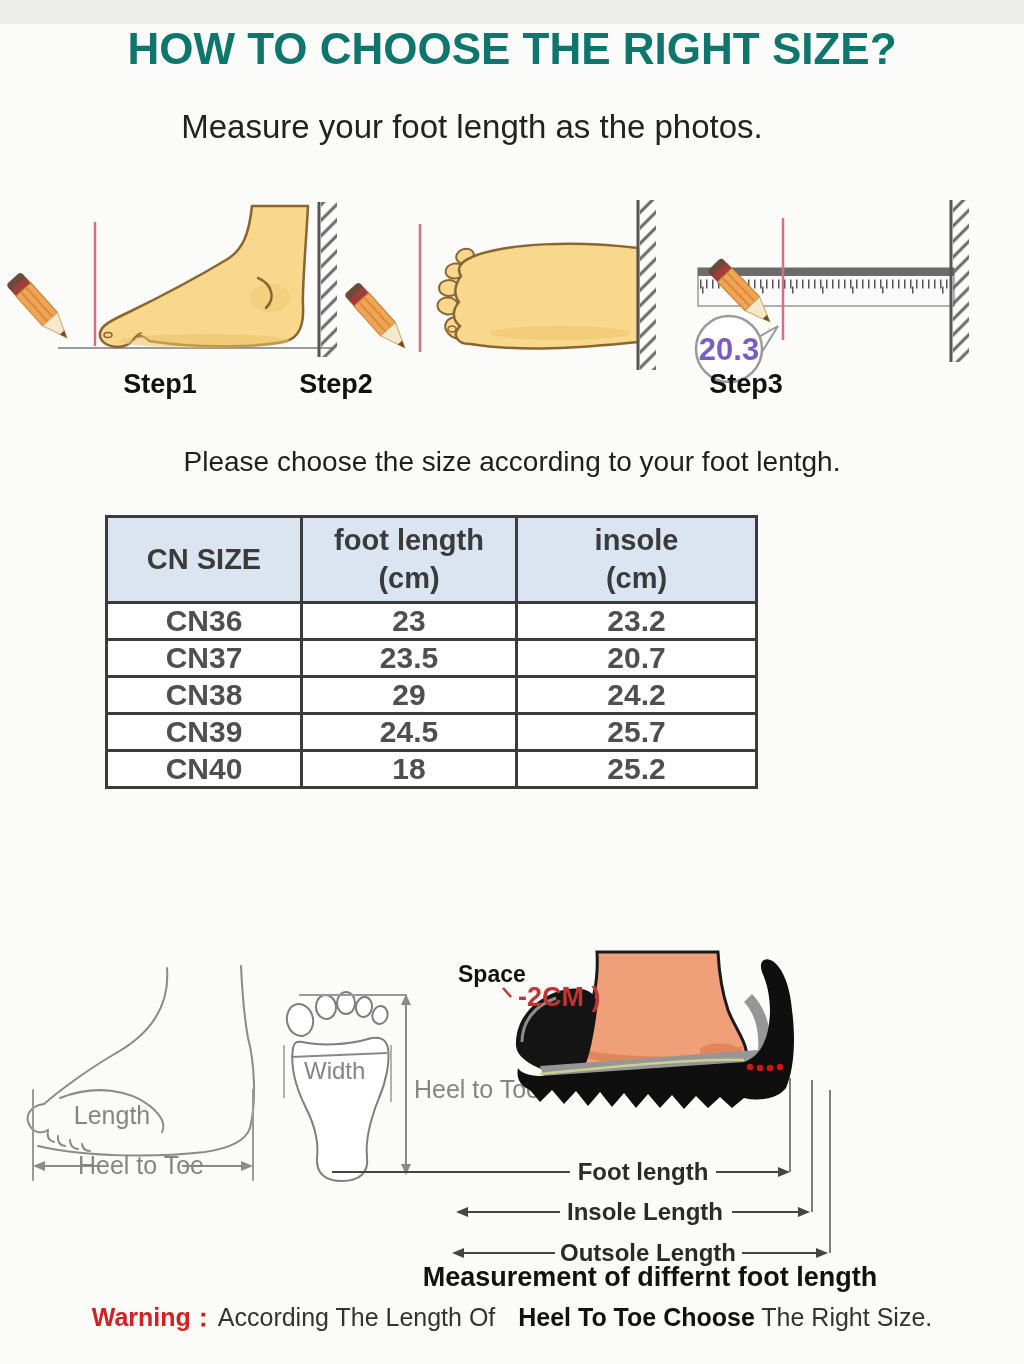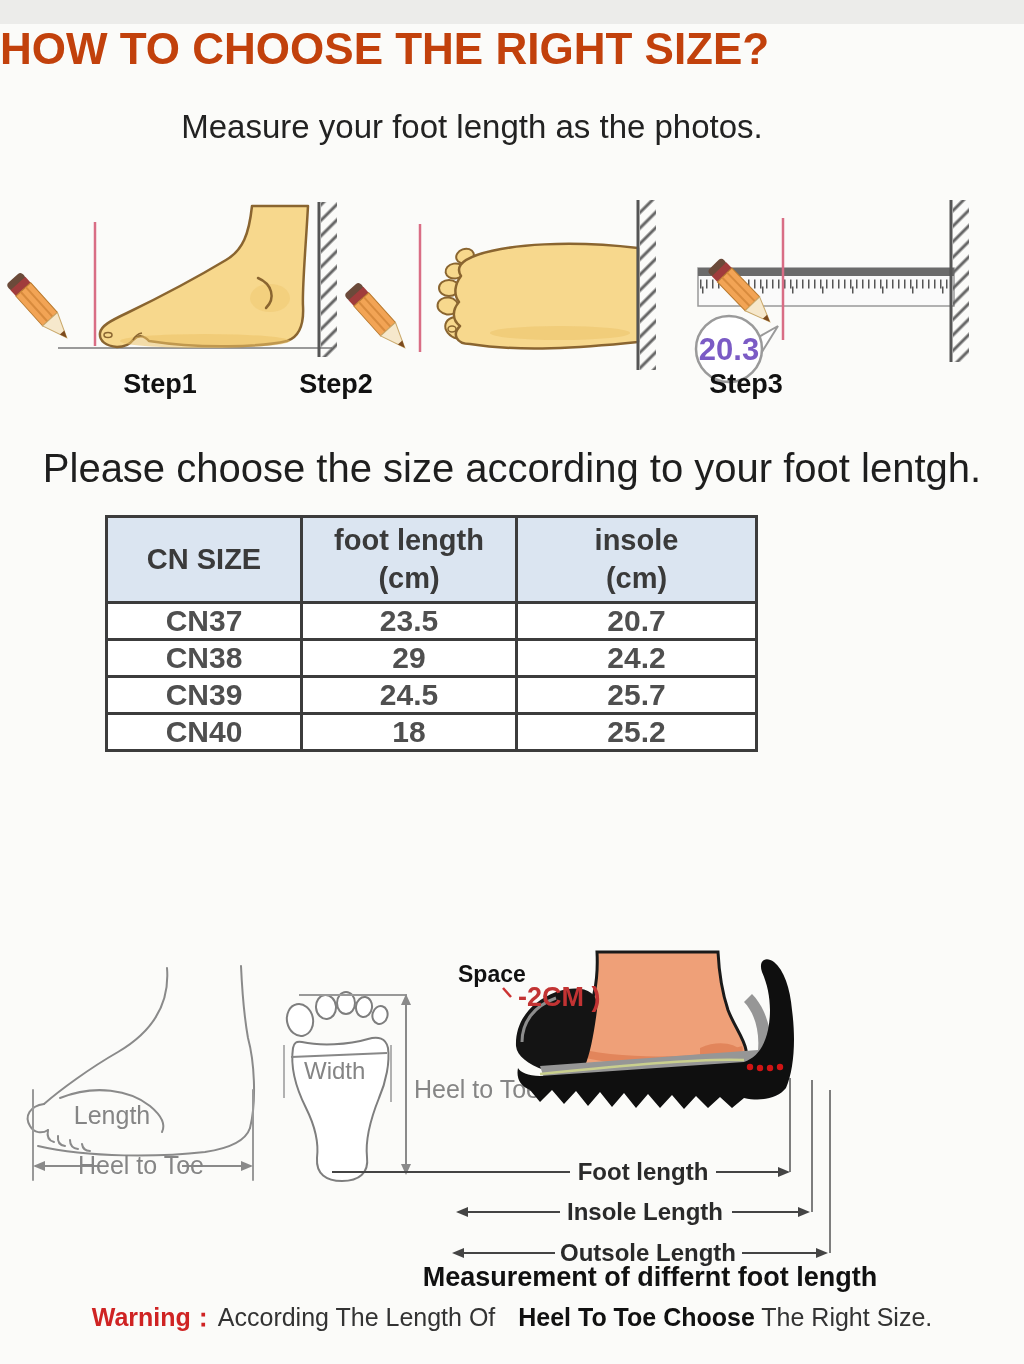--- a/index.html
+++ b/index.html
@@ -4,32 +4,32 @@
 <style>
   html,body{margin:0;padding:0;background:#ffffff;}
   *{box-sizing:border-box;}
   .canvas{
     position:relative;width:1024px;height:1364px;margin:0 auto;
     background:#fbfbf9;overflow:hidden;
     font-family:"Liberation Sans", sans-serif;color:#1a1a1a;
   }
   .top-band{position:absolute;top:0;left:0;width:100%;height:24px;background:#ececea;}
   .page-title{
-    position:absolute;top:24px;left:0;width:100%;text-align:left;
-    font-size:44px;font-weight:bold;letter-spacing:0px;color:#c2410c;
+    position:absolute;top:24px;left:0;width:100%;text-align:center;
+    font-size:44px;font-weight:bold;letter-spacing:0px;color:#0f766e;
   }
   .page-subtitle{
     position:absolute;top:108px;left:0;width:100%;text-align:center;
     transform:translateX(-40px);
     font-size:33px;color:#222;
   }
   .steps-svg{position:absolute;top:192px;left:0;}
   .choose-line{
     position:absolute;top:446px;left:0;width:100%;text-align:center;
-    font-size:40px;color:#1e1e1e;
+    font-size:28px;color:#1e1e1e;
   }
   table.size-table{
     position:absolute;left:105px;top:515px;width:650px;
     border-collapse:collapse;table-layout:fixed;background:#fff;
   }
   .size-table th,.size-table td{
     border:3px solid #3c3c3c;text-align:center;vertical-align:middle;padding:0;
   }
   .size-table thead th{
     background:#dbe5f1;height:86px;font-size:29px;font-weight:bold;color:#3a3a3a;line-height:1.3;
@@ -164,20 +164,25 @@
           <div>foot length</div>
           <div class="hdr-unit">(cm)</div>
         </th>
         <th>
           <div>insole</div>
           <div class="hdr-unit">(cm)</div>
         </th>
       </tr>
     </thead>
     <tbody>
+      <tr>
+        <td>CN36</td>
+        <td>23</td>
+        <td>23.2</td>
+      </tr>
       <tr>
         <td>CN37</td>
         <td>23.5</td>
         <td>20.7</td>
       </tr>
       <tr>
         <td>CN38</td>
         <td>29</td>
         <td>24.2</td>
       </tr>

